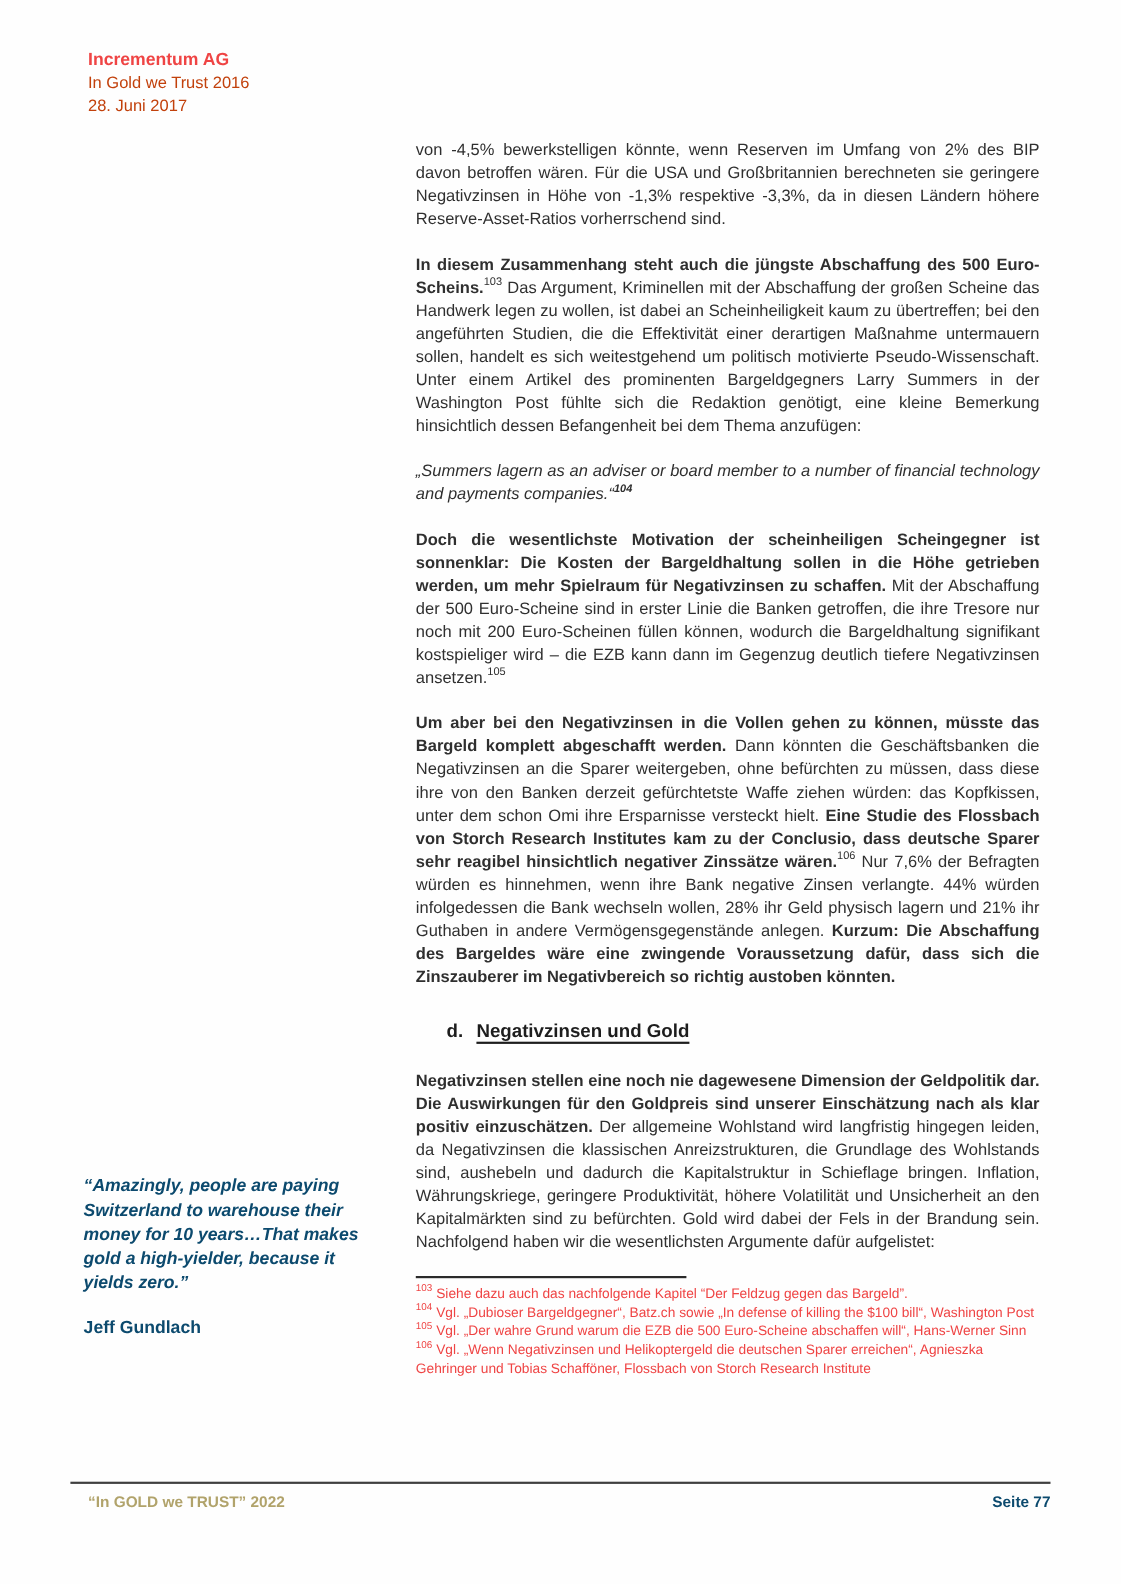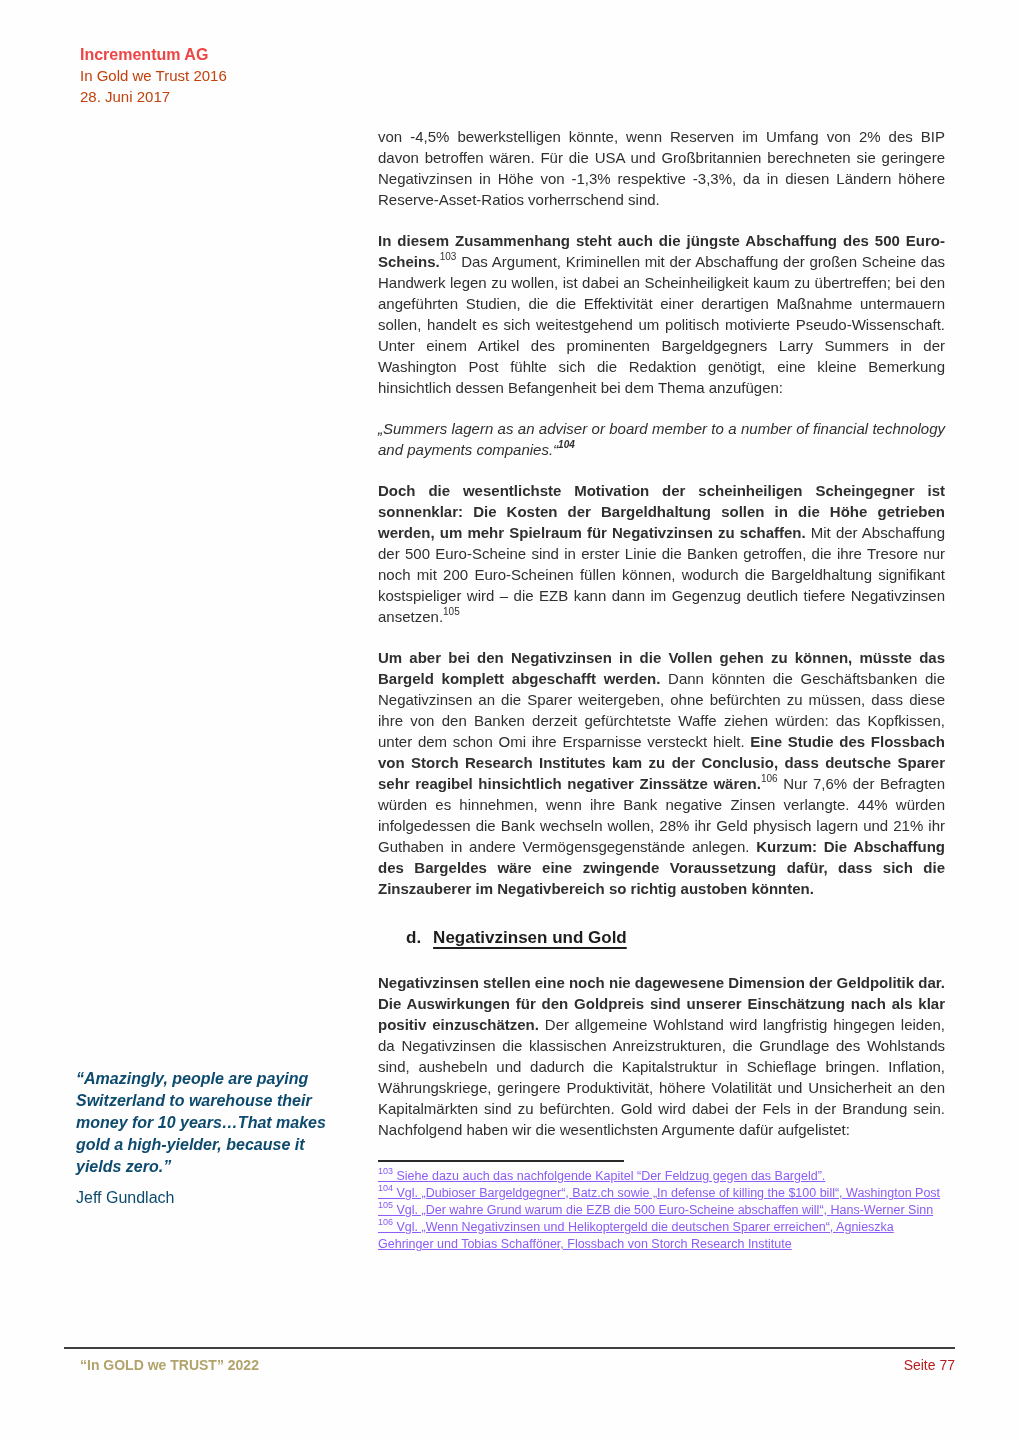--- a/index.html
+++ b/index.html
@@ -38,42 +38,42 @@
   }
   .section-heading .h-index{margin-right:12px;}
   .section-heading .h-title{text-decoration:underline;text-underline-offset:4px;text-decoration-thickness:2px;}
 
   
   .pull-quote{
     position:absolute;left:76px;top:1068px;width:272px;
     font-size:16px;line-height:22px;color:#0c4a6e;
   }
   .pull-quote .q-text{font-weight:bold;font-style:italic;}
-  .pull-quote .q-author{font-weight:normal;margin-top:9px;}
+  .pull-quote .q-author{font-weight:bold;margin-top:19px;}
 
   
   .footnote-divider{
     width:246px;border:none;border-top:2px solid #2a2a2a;
     margin:4px 0 6px 0;
   }
-  .footnotes{font-size:12.5px;line-height:17px;color:#8b5cf6;text-decoration:underline;}
+  .footnotes{font-size:12.5px;line-height:17px;color:#ef4444;}
   .footnotes .footnote{margin:0;}
   .footnotes sup{font-size:9px;line-height:0;position:relative;top:-1px;}
 
   
   .footer-rule{
     position:absolute;left:64px;top:1347px;width:891px;
     border:none;border-top:2.5px solid #3f3f3f;margin:0;
   }
   .footer{
     position:absolute;left:64px;top:1357px;width:891px;
     display:flex;justify-content:space-between;align-items:baseline;
   }
   .footer .f-left{font-size:14px;font-weight:bold;color:#b1a36b;padding-left:16px;}
-  .footer .f-right{font-size:14px;color:#b91c1c;}
+  .footer .f-right{font-size:14px;color:#0c4a6e;font-weight:bold;}
 </style>
 </head>
 <body>
 
 <div class="page">
 
   <div class="header">
     <div class="company">Incrementum AG</div>
     <div class="sub">In Gold we Trust 2016</div>
     <div class="sub">28. Juni 2017</div>

